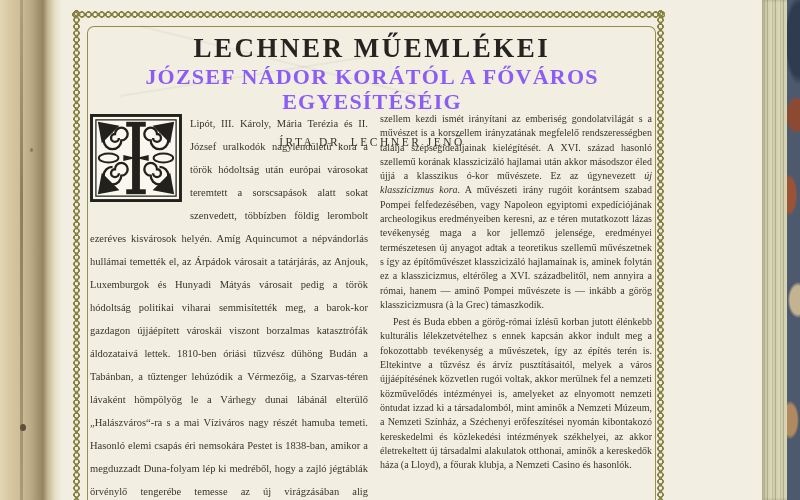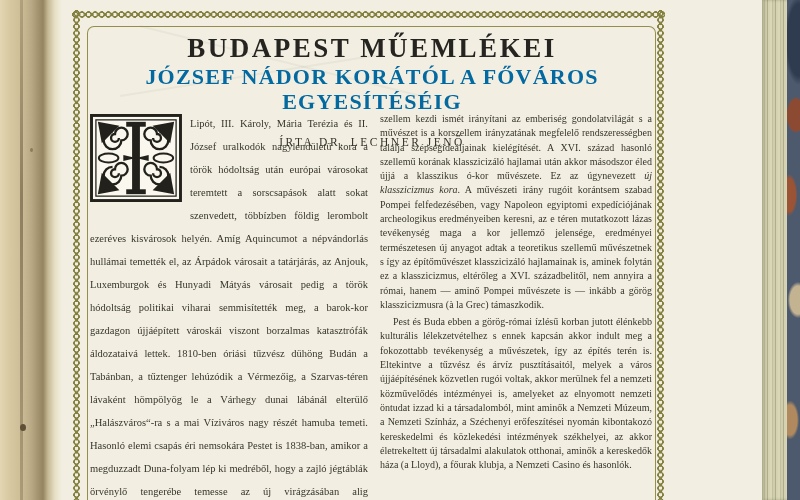--- a/index.html
+++ b/index.html
@@ -57,21 +57,21 @@
   .inner-rule{
     position:absolute;left:87px;top:26px;width:567px;height:474px;
     border:1px solid #938e4e;border-bottom:none;
     border-radius:7px 7px 0 0;
   }
   
   .ghost{position:absolute;background:rgba(110,110,95,.07);transform-origin:0 0;}
   
   .head{position:absolute;left:90px;top:34px;width:564px;text-align:center;}
   .t1{font-size:27px;font-weight:bold;letter-spacing:2.5px;line-height:28px;margin:0;color:#262420;}
-  .t2{font-size:22px;font-weight:bold;letter-spacing:1.2px;line-height:25px;margin:2px 0 0 0;color:#0369a1;}
+  .t2{font-size:22px;font-weight:bold;letter-spacing:1.2px;line-height:25px;margin:2px 0 0 0;color:#8b5cf6;}
   .byline{font-size:11.5px;letter-spacing:2.5px;margin-top:22px;color:#33312a;}
   
   .col{position:absolute;top:112px;height:388px;overflow:hidden;
        text-align:justify;color:#37352c;}
   .col p{margin:0 0 3px 0;}
   .col p.ind{text-indent:13px;}
   #colL{left:90px;width:278px;font-size:10.5px;line-height:23px;}
   #colR{left:380px;width:272px;font-size:10px;line-height:14.3px;}
   .dropcap{float:left;width:92px;height:88px;margin:2px 8px 3px 0;}
   em{font-style:italic;}
@@ -92,21 +92,21 @@
 
   <div class="ghost" style="left:140px;top:25px;width:300px;height:2px;transform:rotate(14deg);"></div>
   <div class="ghost" style="left:120px;top:95px;width:260px;height:2px;transform:rotate(-9deg);"></div>
 
   <div class="chain h" style="left:72px;top:10px;width:593px;"></div>
   <div class="chain v" style="left:72px;top:10px;height:490px;"></div>
   <div class="chain v" style="left:656px;top:10px;height:490px;"></div>
   <div class="inner-rule"></div>
 
   <div class="head">
-    <div class="t1">BUDAPEST MŰEMLÉKEI</div>
+    <div class="t1">LECHNER MŰEMLÉKEI</div>
     <div class="t2">JÓZSEF NÁDOR KORÁTÓL A FŐVÁROS EGYESÍTÉSÉIG</div>
     <div class="byline">ÍRTA DR. LECHNER JENŐ</div>
   </div>
 
   <div class="col" id="colL">
     <p>
       <svg class="dropcap" viewBox="0 0 94 90" aria-label="I">
         <rect x="1.5" y="1.5" width="91" height="87" fill="#faf8ee" stroke="#22211c" stroke-width="3"></rect>
         <rect x="6" y="6" width="82" height="78" fill="none" stroke="#22211c" stroke-width="1.3"></rect>
 

